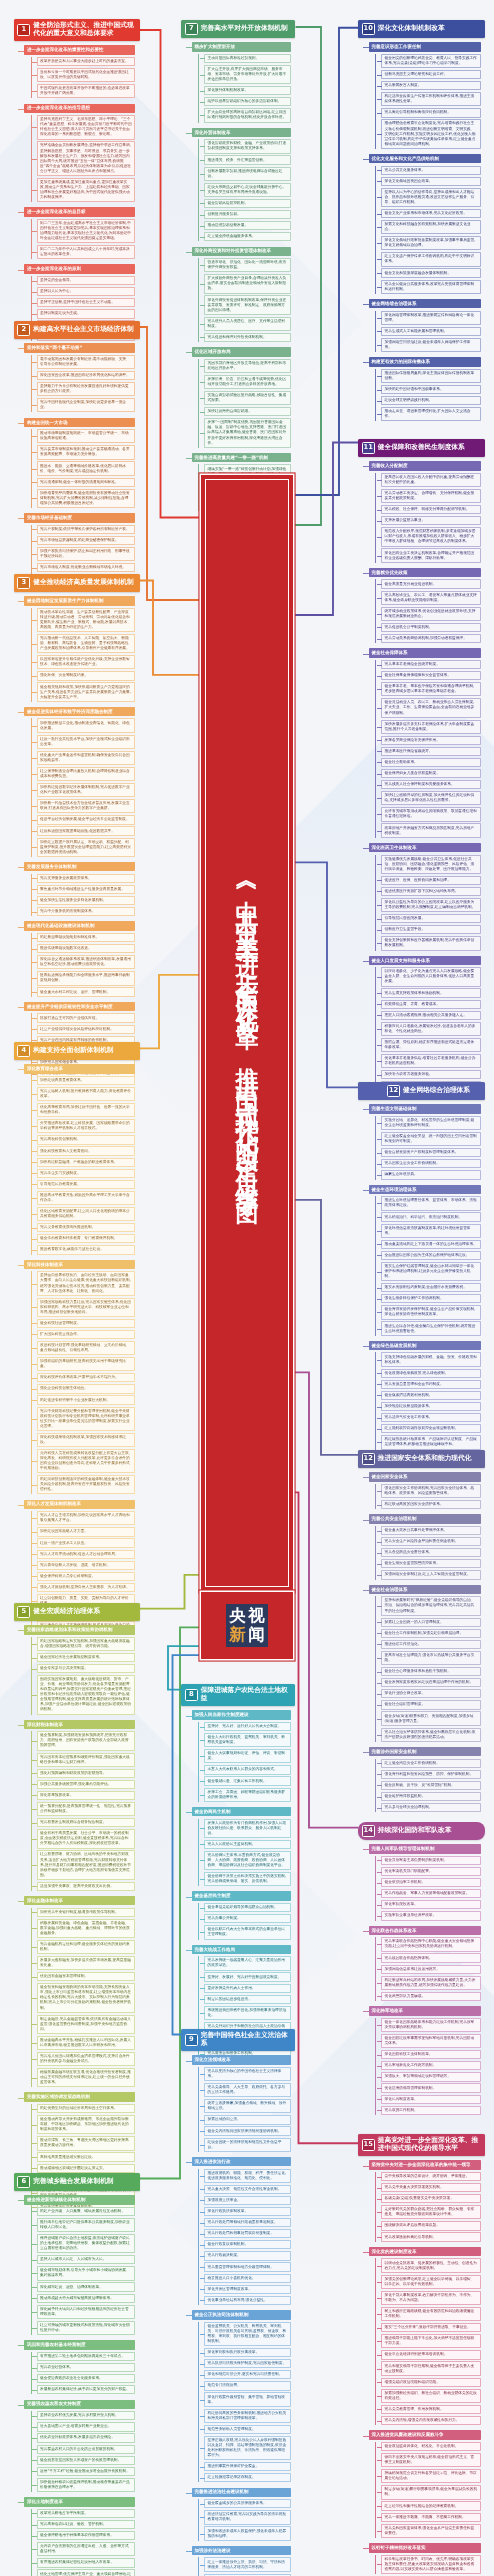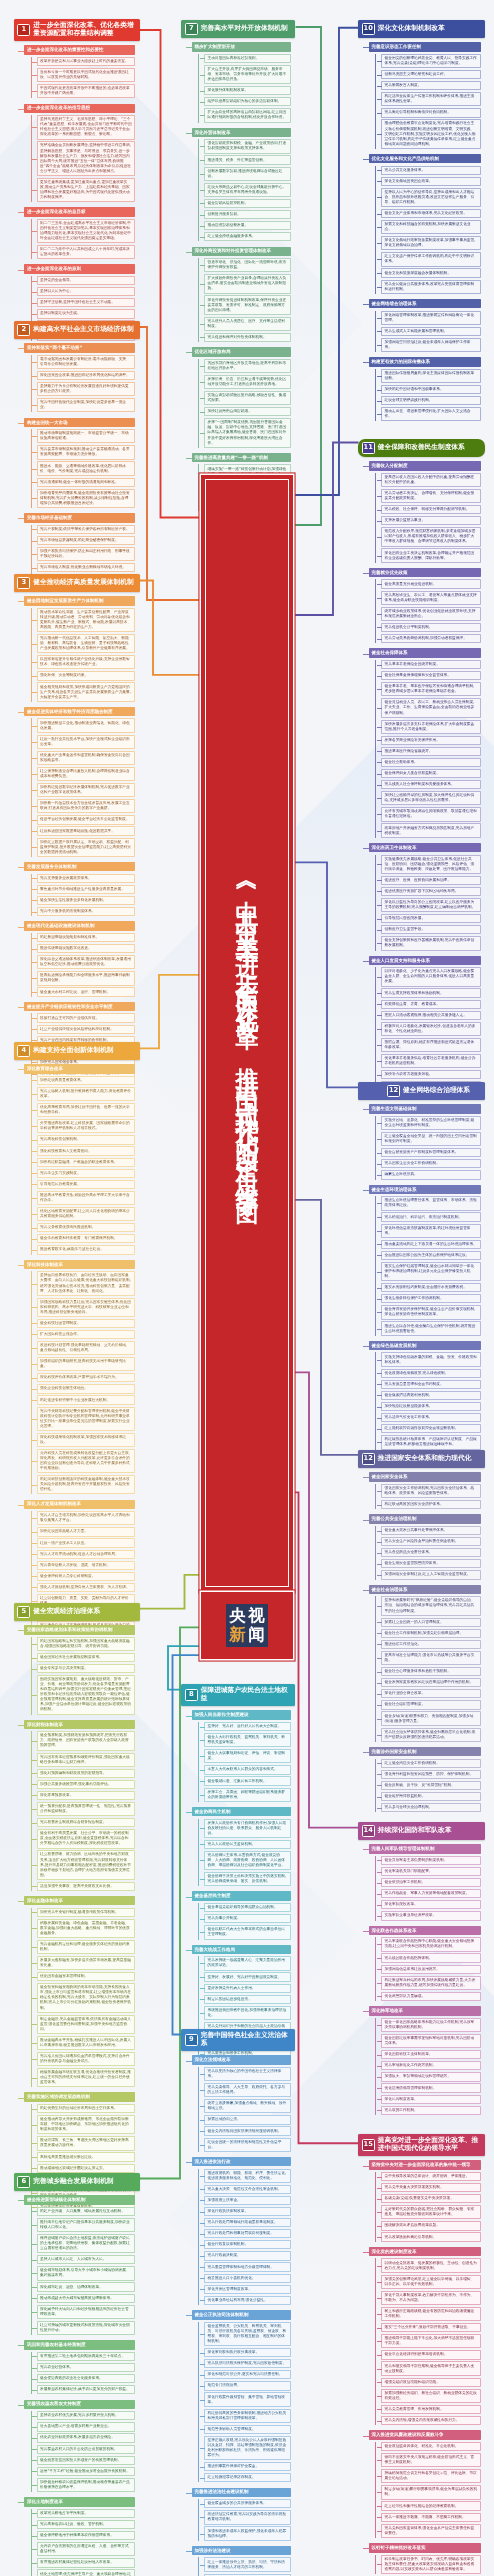--- a/index.html
+++ b/index.html
@@ -63,21 +63,21 @@
     <path d="M478,1450 H436 V1150 H390" fill="none" stroke="#5560ae" stroke-width="2.5"></path>
     <path d="M478,1940 H428 V1600 H390" fill="none" stroke="#64649e" stroke-width="2.5"></path>
     <path d="M478,2437 H412 V1830 H390" fill="none" stroke="#a84f93" stroke-width="2.5"></path>
     <path d="M478,2858 H398 V1990 H390" fill="none" stroke="#c33a5e" stroke-width="2.5"></path>
   </svg>
 
 <div id="sections-root">
     <div class="section" style="left: 13.5px; top: 19px; width: 126px; --line: #e08a80; --bd: #eeb4ae; --tx: #8a3a32; --leafbg: #fdf6f5;">
       <div class="sec-header" style="background: rgb(224, 58, 48);">
         <span class="sec-badge" style="background: rgb(181, 37, 27);">1</span>
-        <span>进一步全面深化改革、优化各类增量资源配置和存量结构调整</span>
+        <span>健全防治形式主义、推进中国式现代化的重大意义和总体要求</span>
       </div>
       <div class="sec-body">
         <div class="group">
           <div class="group-header" style="background: rgb(232, 102, 92);">进一步全面深化改革的重要性和必要性</div>
           <div class="leaves">
             <div class="leaf">改革开放是党和人民事业大踏步赶上时代的重要法宝。</div>
             <div class="leaf">当前和今后一个时期是以中国式现代化全面推进强国建设、民族复兴伟业的关键时期。</div>
             <div class="leaf">中国式现代化是在改革开放中不断推进的,也必将在改革开放中开辟广阔前景。</div>
           </div>
         </div>
@@ -601,21 +601,21 @@
           <div class="leaves">
             <div class="leaf">推进国际传播格局重构,深化主流媒体国际传播机制改革创新。</div>
             <div class="leaf">加快构建中国话语和中国叙事体系。</div>
             <div class="leaf">建设全球文明倡议践行机制。</div>
             <div class="leaf">推动走出去、请进来管理便利化,扩大国际人文交流合作。</div>
           </div>
         </div>
       </div>
     </div>
     <div class="section" style="left: 358px; top: 439px; width: 127px; --line: #8478bc; --bd: #bcb4d8; --tx: #3a3170; --leafbg: #f6f5fa;">
-      <div class="sec-header" style="background: #4d7c0f; border-radius: 7px;">
+      <div class="sec-header" style="background: #701a75;">
         <span class="sec-badge" style="background: rgb(72, 60, 140);">11</span>
         <span>健全保障和改善民生制度体系</span>
       </div>
       <div class="sec-body">
         <div class="group">
           <div class="group-header" style="background: rgb(118, 104, 178);">完善收入分配制度</div>
           <div class="leaves">
             <div class="leaf">提高居民收入在国民收入分配中的比重,提高劳动报酬在初次分配中的比重。</div>
             <div class="leaf">完善劳动者工资决定、合理增长、支付保障机制,健全按要素分配政策制度。</div>
             <div class="leaf">完善税收、社会保障、转移支付等再分配调节机制。</div>
@@ -771,21 +771,21 @@
             <div class="leaf">建立健全周边安全工作协调机制。</div>
             <div class="leaf">强化海外利益和投资风险预警、防控、保护体制机制。</div>
             <div class="leaf">健全反制裁、反干涉、反“长臂管辖”机制。</div>
             <div class="leaf">健全维护海洋权益机制。</div>
             <div class="leaf">完善参与全球安全治理机制。</div>
           </div>
         </div>
       </div>
     </div>
     <div class="section" style="left: 358px; top: 1822px; width: 127px; --line: #c07cae; --bd: #dcb0d2; --tx: #6d2f5e; --leafbg: #fbf6fa;">
-      <div class="sec-header" style="background: rgb(168, 79, 147);">
+      <div class="sec-header" style="background: rgb(168, 79, 147); border-radius: 8px;">
         <span class="sec-badge" style="background: rgb(142, 60, 122);">14</span>
         <span>持续深化国防和军队改革</span>
       </div>
       <div class="sec-body">
         <div class="group">
           <div class="group-header" style="background: rgb(186, 111, 168);">完善人民军队领导管理体制机制</div>
           <div class="leaves">
             <div class="leaf">健全贯彻军委主席负责制的制度机制。</div>
             <div class="leaf">优化军委机关部门职能配置。</div>
             <div class="leaf">健全依法治军工作机制。</div>

